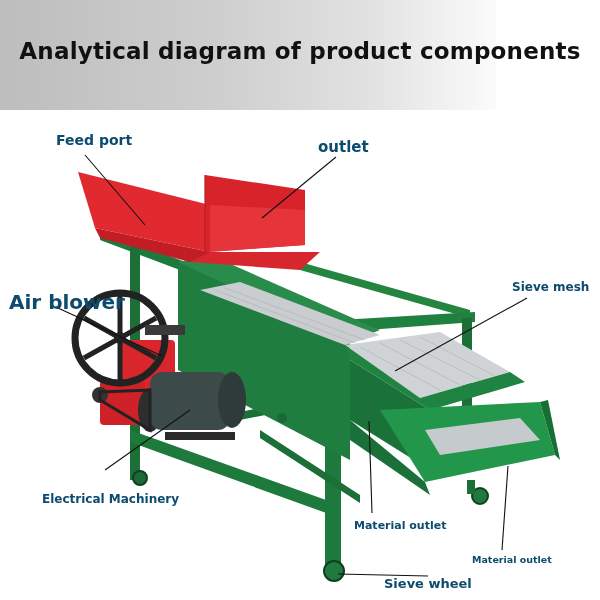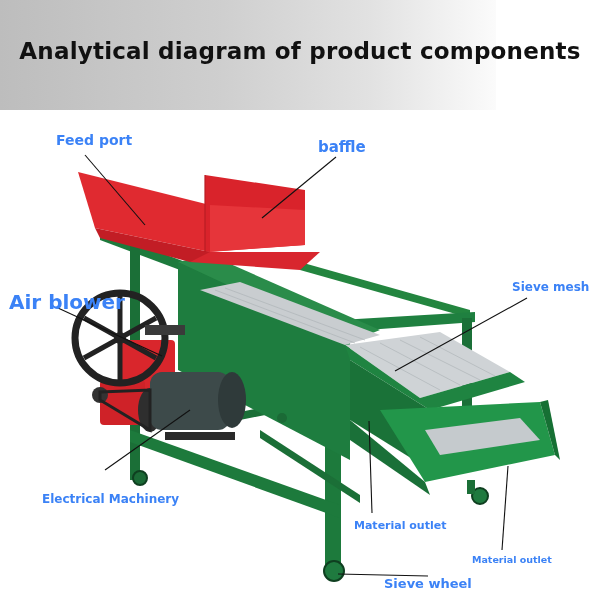--- a/index.html
+++ b/index.html
@@ -3,21 +3,21 @@
 <meta charset="utf-8">
 <style>
   html, body { margin:0; padding:0; }
   body { width:600px; height:600px; position:relative; background:#ffffff; overflow:hidden;
          font-family:"DejaVu Sans", "Liberation Sans", sans-serif; }
   .banner { position:absolute; left:0; top:0; width:496px; height:110px;
             background:linear-gradient(90deg,#bdbdbd 0%,#cfcfcf 45%,#e2e2e2 75%,#fbfbfb 100%);text-decoration:underline; }
   .banner-title { position:absolute; left:0; top:38px; width:600px; text-align:center;
                   font-size:23px; font-weight:bold; color:#111; letter-spacing:0.2px; }
   .illus { position:absolute; left:0; top:110px; width:600px; height:490px; }
-  .label { position:absolute; font-weight:bold; color:#3b82f6; white-space:nowrap; }
+  .label { position:absolute; font-weight:bold; color:#0c4a6e; white-space:nowrap; }
   .l-feed { left:56px; top:132px; font-size:14px; }
   .l-baffle { left:318px; top:138px; font-size:15px; }
   .l-sieve { left:512px; top:280px; font-size:12px; }
   .l-air { left:9px; top:290px; font-size:20px; }
   .l-elec { left:42px; top:492px; font-size:12px; }
   .l-out1 { left:354px; top:519px; font-size:11px; }
   .l-out2 { left:472px; top:554px; font-size:9.5px; }
   .l-wheel { left:384px; top:576px; font-size:13px; }
 </style>
 </head>
@@ -124,19 +124,19 @@
     <line x1="527" y1="298" x2="395" y2="371"></line>
     <line x1="58" y1="308" x2="162" y2="356"></line>
     <line x1="105" y1="470" x2="190" y2="410"></line>
     <line x1="369" y1="421" x2="372" y2="513"></line>
     <line x1="508" y1="466" x2="502" y2="550"></line>
     <line x1="338" y1="574" x2="428" y2="576"></line>
   </g>
 </svg>
 
 <div class="label l-feed">Feed port</div>
-<div class="label l-baffle">baffle</div>
+<div class="label l-baffle">outlet</div>
 <div class="label l-sieve">Sieve mesh</div>
 <div class="label l-air">Air blower</div>
 <div class="label l-elec">Electrical Machinery</div>
 <div class="label l-out1">Material outlet</div>
 <div class="label l-out2">Material outlet</div>
 <div class="label l-wheel">Sieve wheel</div>
 
 </body></html>

